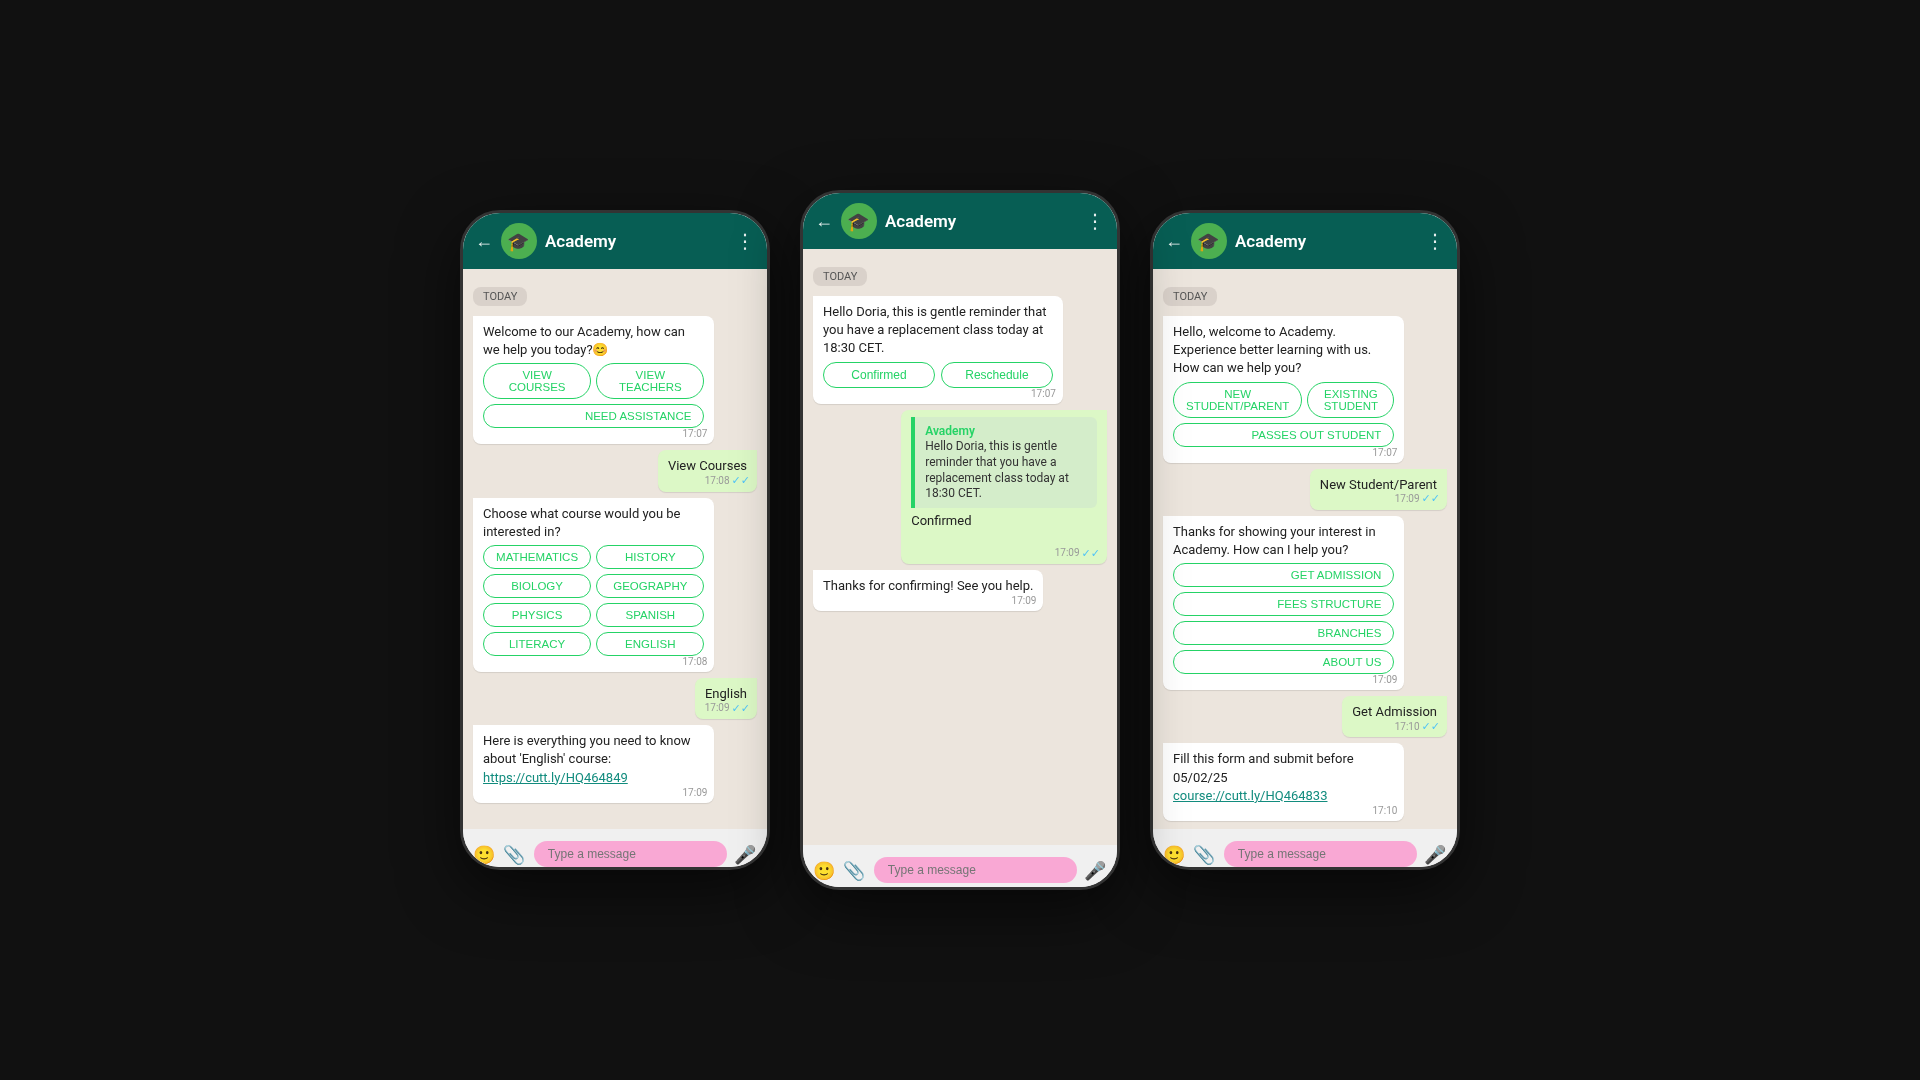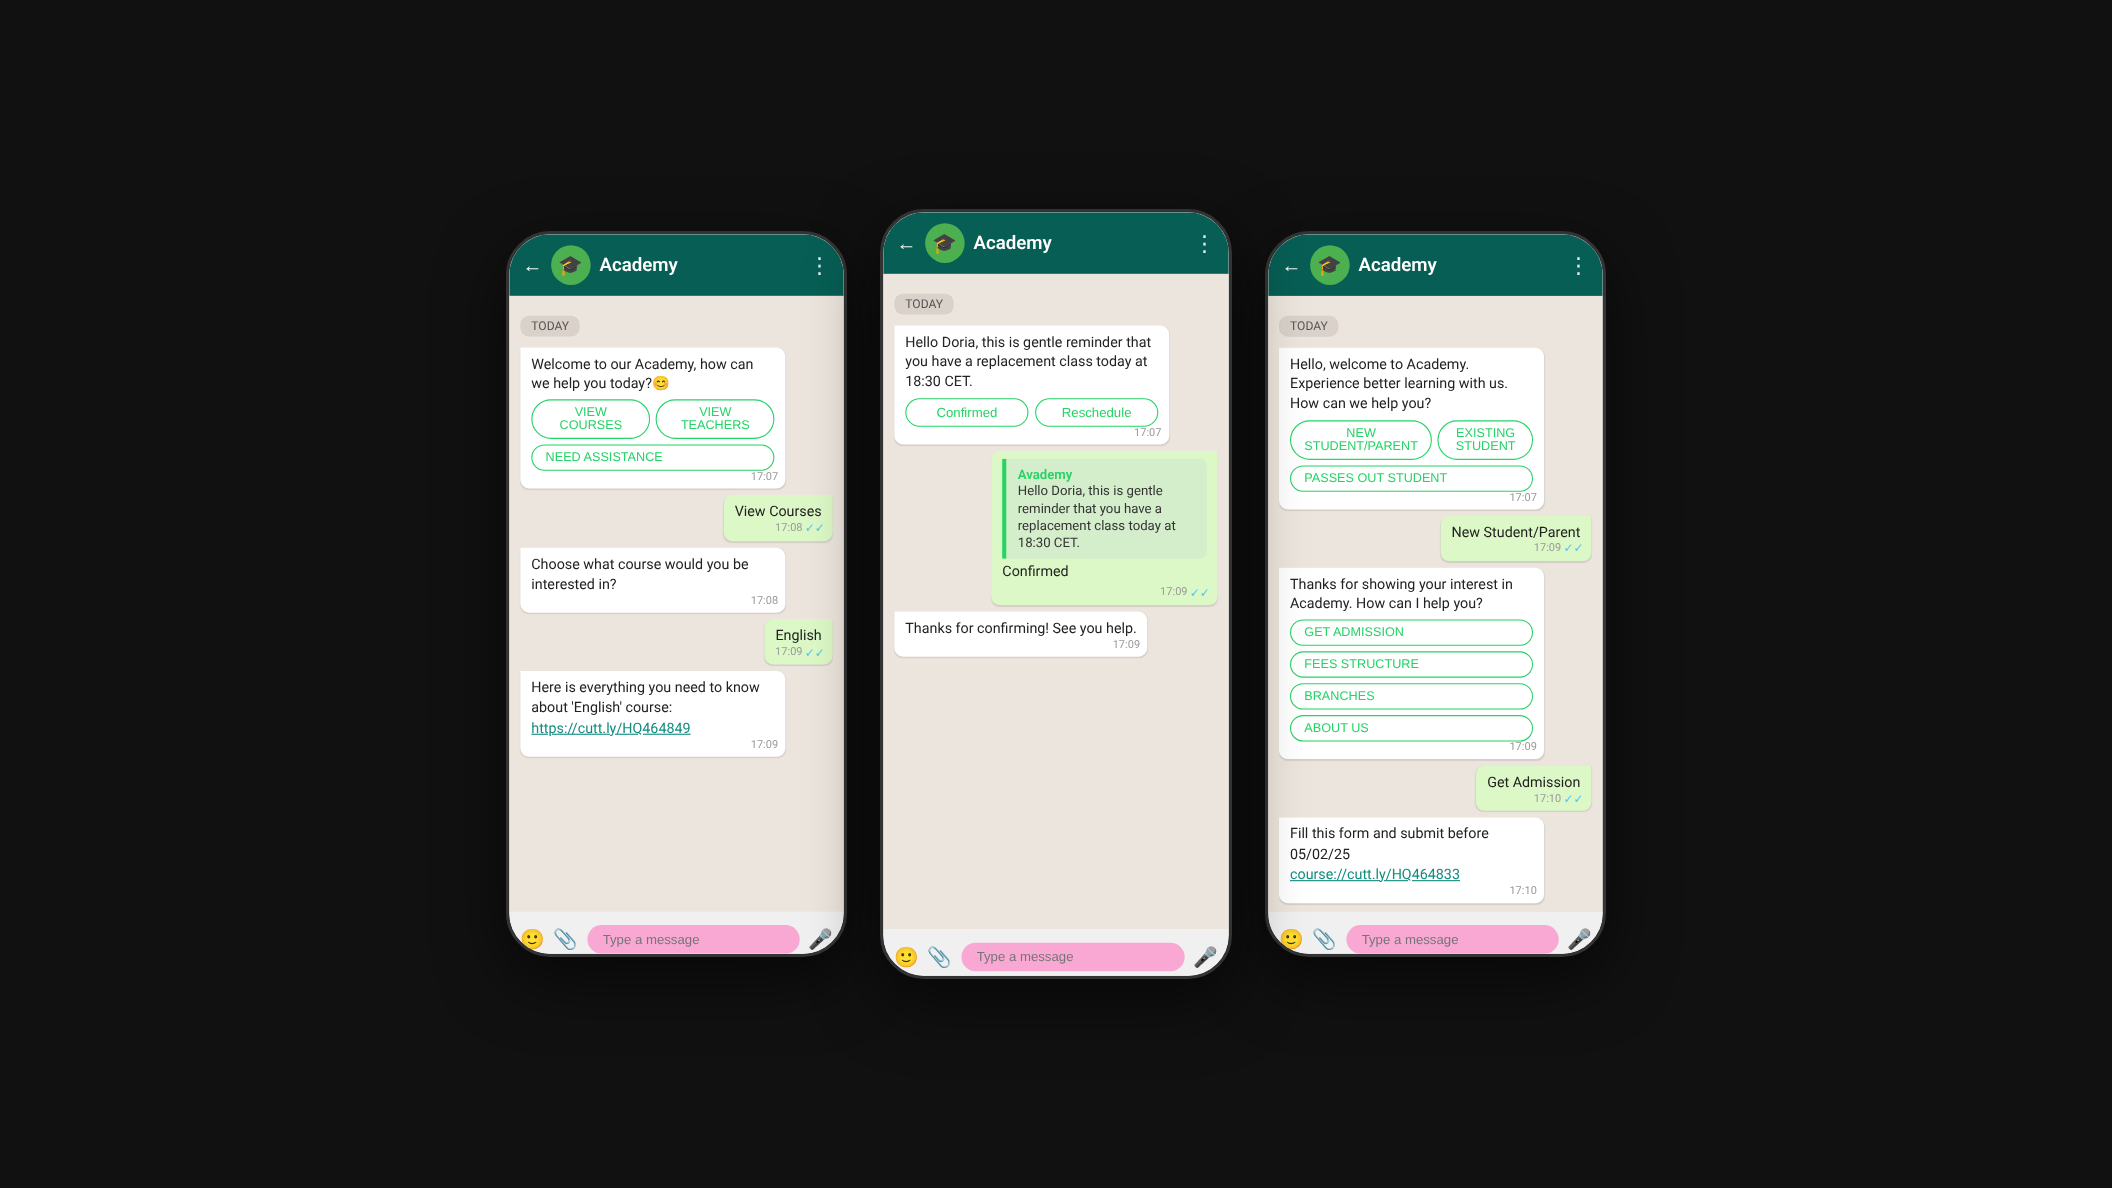--- a/index.html
+++ b/index.html
@@ -148,21 +148,21 @@
       background: white;
       color: #25d366;
       border-radius: 20px;
       padding: 5px 12px;
       font-size: 11.5px;
       cursor: pointer;
       font-weight: 500;
     }
     .qr-btn.full-width {
       flex: 1 1 100%;
-      text-align: left;
+      text-align: right;
     }
     .qr-btn.half {
       flex: 1;
       text-align: center;
     }
     
     .input-bar {
       background: #f0f0f0;
       display: flex;
       align-items: center;
@@ -258,20 +258,30 @@
       <div class="msg-user">
         <span>View Courses</span>
         <span class="time">
             <span>17:08</span> 
             <span class="check-mark">✓✓</span>
           </span>
       </div>
 
       <div class="msg-bot">
         <span>Choose what course would you be interested in?</span>
+        <div class="quick-replies">
+          <button class="qr-btn half">MATHEMATICS</button>
+          <button class="qr-btn half">HISTORY</button>
+          <button class="qr-btn half">BIOLOGY</button>
+          <button class="qr-btn half">GEOGRAPHY</button>
+          <button class="qr-btn half">PHYSICS</button>
+          <button class="qr-btn half">SPANISH</button>
+          <button class="qr-btn half">LITERACY</button>
+          <button class="qr-btn half">ENGLISH</button>
+        </div>
         <span class="time">17:08</span>
       </div>
 
       <div class="msg-user">
         <span>English</span>
         <span class="time">
             <span>17:09</span> 
             <span class="check-mark">✓✓</span>
           </span>
       </div>
@@ -303,21 +313,21 @@
 
       <div class="msg-bot">
         <span>Hello Doria, this is gentle reminder that you have a replacement class today at 18:30 CET.</span>
         <div class="confirmed-row">
           <button class="confirmed-btn">Confirmed</button>
           <button class="confirmed-btn">Reschedule</button>
         </div>
         <span class="time">17:07</span>
       </div>
 
-      <div class="msg-user" style="padding-bottom:20px">
+      <div class="msg-user" style="padding-bottom:34px">
         <div class="quote-bubble">
           <div class="quote-author">Avademy</div>
           <div class="quote-text">Hello Doria, this is gentle reminder that you have a replacement class today at 18:30 CET.</div>
         </div>
         <span>Confirmed</span>
         <span class="time">
             <span>17:09</span> 
             <span class="check-mark">✓✓</span>
           </span>
       </div>

